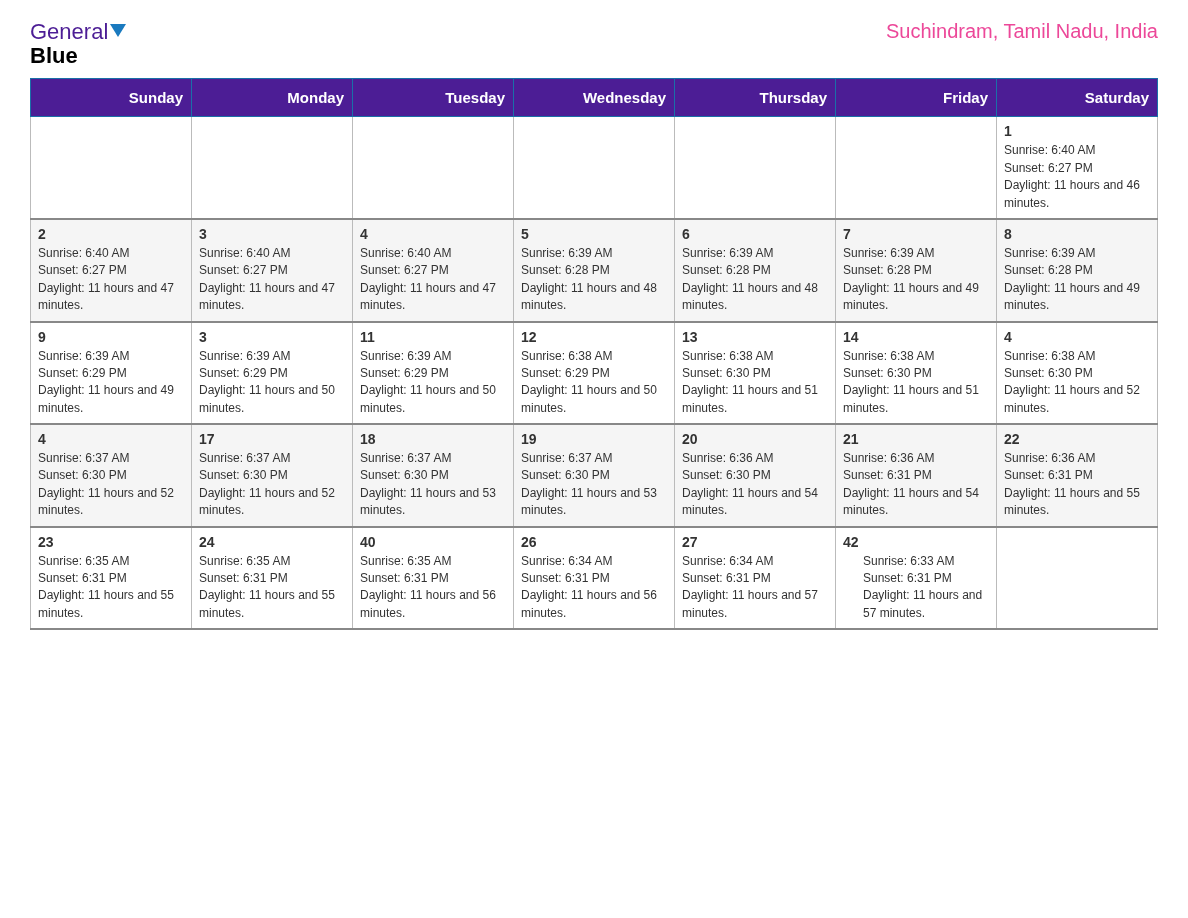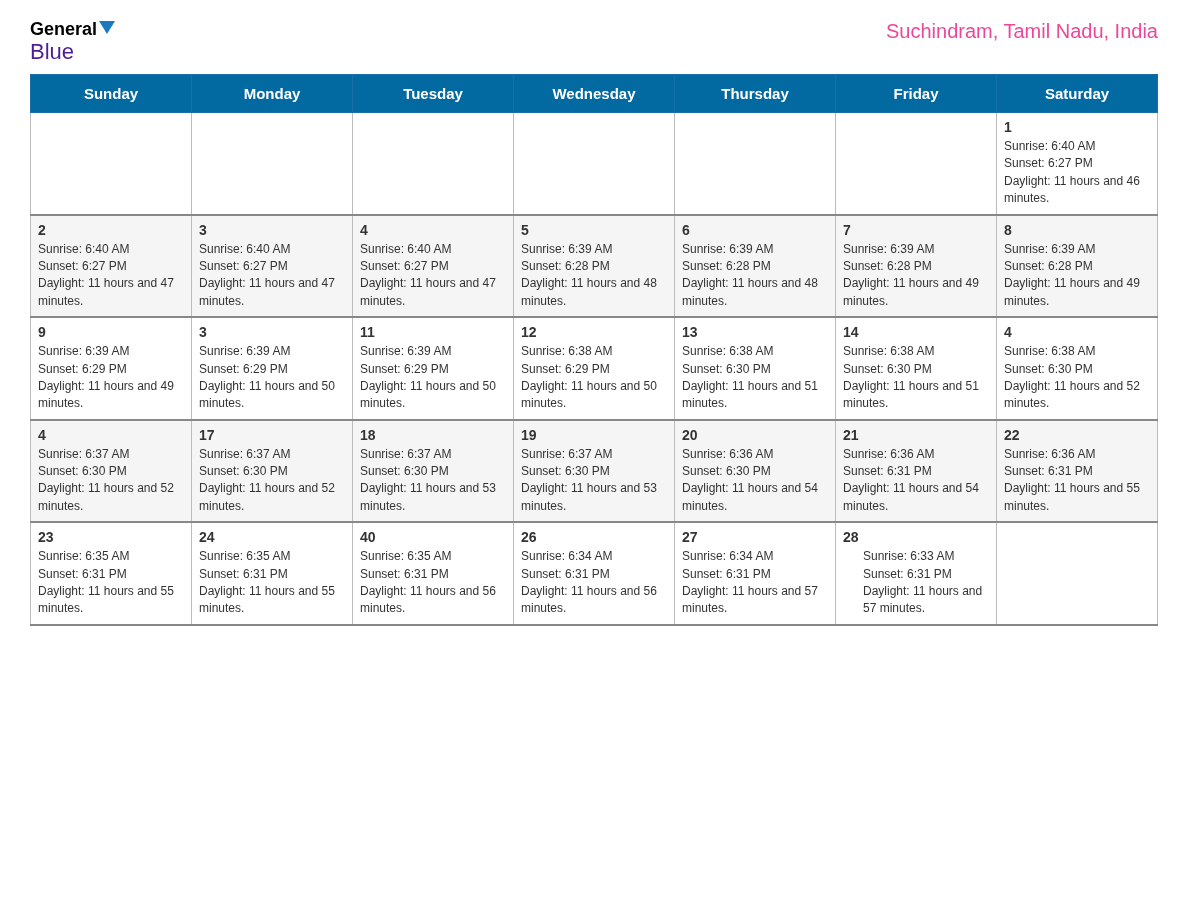--- a/index.html
+++ b/index.html
@@ -45,26 +45,26 @@
       font-size: 20px;
       font-weight: normal;
       color: #ec4899;
     }
     .calendar {
       width: 100%;
       border-collapse: collapse;
       margin-top: 8px;
     }
     .calendar thead tr th {
-      background-color: #0369a1;
+      background-color: #4c1d95;
       color: #fff;
       padding: 10px 8px;
       font-size: 15px;
       font-weight: bold;
-      text-align: center;
+      text-align: right;
       border: 1px solid #1a6fa8;
       margin-left: 41px;
     }
     .calendar tbody tr td {
       border: 1px solid #bbb;
       vertical-align: top;
       padding: 6px 7px;
       width: 14.28%;
       min-height: 100px;
       font-size: 12.5px;
@@ -104,22 +104,22 @@
       line-height: 1.1;
     }
   </style>
 </head>
 <body>
 
 <div class="header">
   <div class="logo">
     <div class="logo-row">
       <div class="logo-text">
-        <span style="font-size:18px;font-weight:bold;color:#000000;">General<span class="logo-triangle"></span></span>
-        <span style="font-size:22px;font-weight:normal;color:#4c1d95;">Blue</span>
+        <span style="font-size:22px;font-weight:normal;color:#4c1d95;">General<span class="logo-triangle"></span></span>
+        <span style="font-size:22px;font-weight:bold;color:#000000;">Blue</span>
       </div>
     </div>
   </div>
   <div class="title-block">
     <h2>Suchindram, Tamil Nadu, India</h2>
   </div>
 </div>
 
 <table class="calendar">
   <thead>
@@ -305,21 +305,21 @@
 Sunset: 6:31 PM
 Daylight: 11 hours and 56 minutes.</div>
         </td>
         <td>
           <span class="day-number">27</span>
           <div class="day-info" style="white-space: pre-line;">Sunrise: 6:34 AM
 Sunset: 6:31 PM
 Daylight: 11 hours and 57 minutes.</div>
         </td>
         <td>
-          <span class="day-number">28</span>
+          <span class="day-number">42</span>
           <div class="day-info" style="white-space: pre-line; margin-left: 20px;">Sunrise: 6:33 AM
 Sunset: 6:31 PM
 Daylight: 11 hours and 57 minutes.</div>
         </td>
         <td class="empty-cell"></td>
       </tr>
     </tbody>
 </table>
 
 </body></html>

